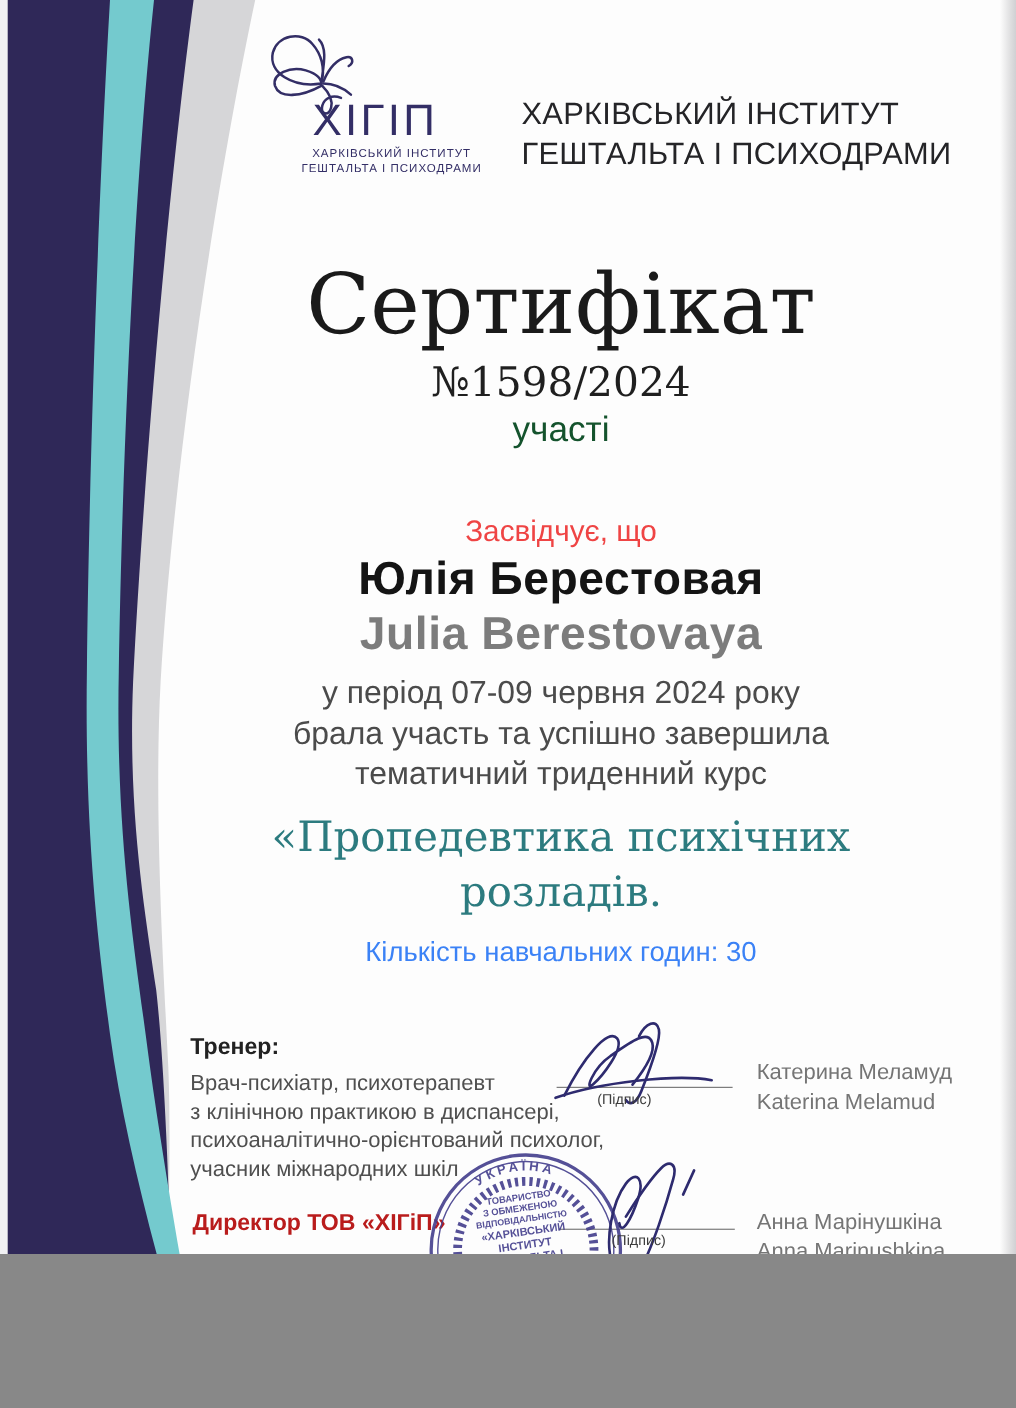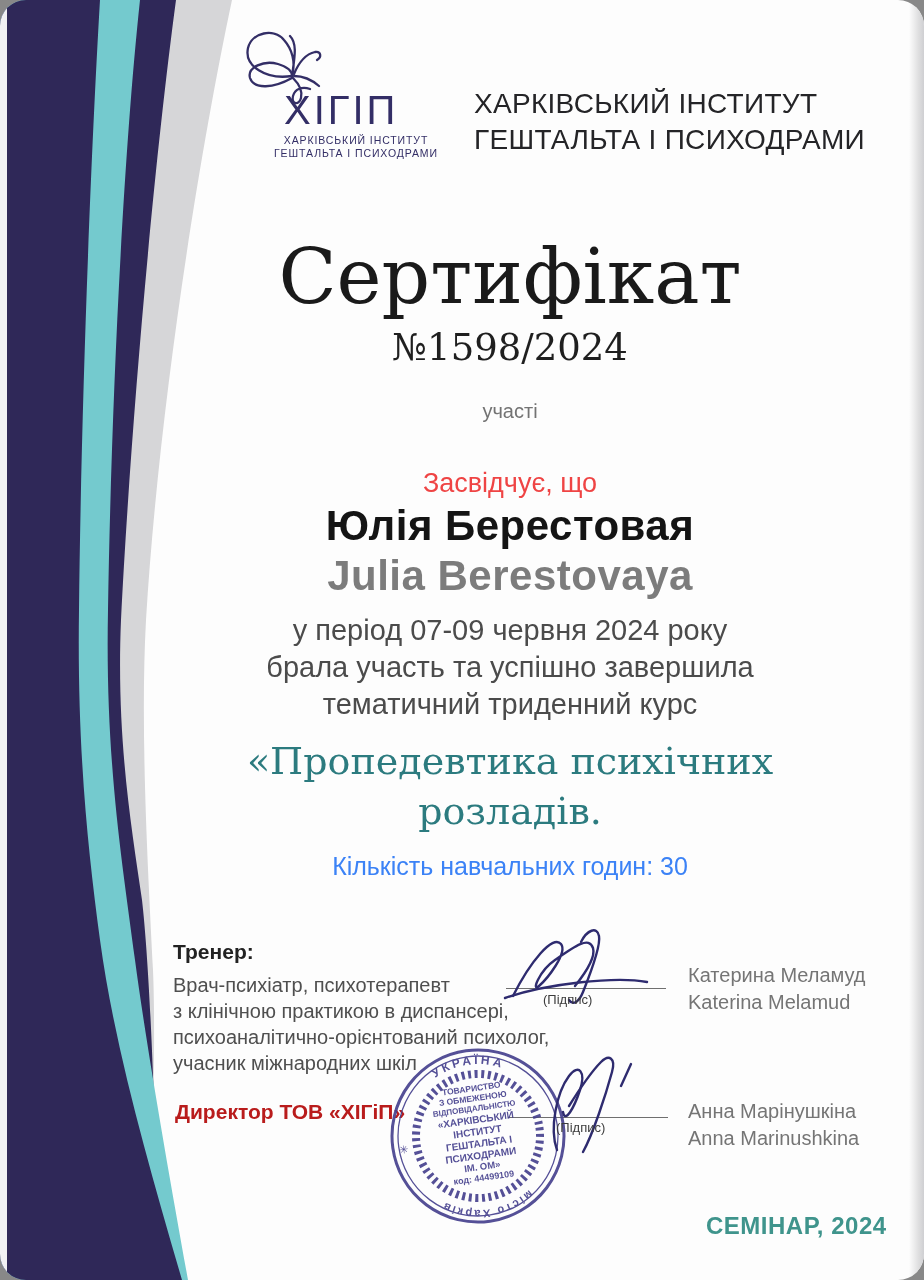--- a/index.html
+++ b/index.html
@@ -1,34 +1,34 @@
 <!DOCTYPE html>
 <html><head>
 <meta charset="utf-8">
 <style>
   html,body{margin:0;padding:0;background:#888;}
-  .page{position:relative;width:924px;height:1280px;background:#fdfdfd;overflow:hidden;
-        font-family:"Liberation Sans",sans-serif;border-radius:26px;}
+  .page{position:relative;width:924px;height:1140px;background:#fdfdfd;overflow:hidden;
+        font-family:"Liberation Sans",sans-serif;}
   .abs{position:absolute;}
   
   .band-svg{position:absolute;left:0;top:0;width:924px;height:1280px;}
   .photo-edge-left{position:absolute;left:0;top:0;width:7px;height:1280px;background:#f1f1f3;}
   .photo-edge-right{position:absolute;right:0;top:0;width:15px;height:1280px;
         background:linear-gradient(to right,rgba(250,250,250,0),#dededf 65%,#cfcfd2);}
   
   .logo-word{left:284px;top:88px;font-size:40px;letter-spacing:3px;color:#332e66;font-weight:400;}
   .logo-sub{left:238px;top:134px;width:236px;text-align:center;font-size:10.5px;line-height:13px;
         letter-spacing:0.9px;color:#332e66;}
   
   .inst-head{left:474px;top:86px;font-size:28px;line-height:36px;color:#242427;letter-spacing:0.3px;}
   
   .col{left:152px;width:716px;text-align:center;}
   .cert-title{top:232px;font-family:"DejaVu Serif",serif;font-size:76px;color:#1a1a1a;}
   .cert-num{top:326px;font-family:"DejaVu Serif",serif;font-size:37px;color:#1f1f1f;}
-  .cert-type{top:400px;font-size:20px;color:#737373;}
+  .cert-type{top:372px;font-size:32px;color:#14532d;}
   .certifies{top:468px;font-size:27px;color:#ef4444;}
   .name-uk{top:502px;font-size:42px;font-weight:700;color:#141414;letter-spacing:0.5px;}
   .name-en{top:552px;font-size:42px;font-weight:700;color:#7c7c7c;letter-spacing:0.5px;text-align:center;}
   .period{top:612px;font-size:29px;line-height:37px;color:#4b4b4b;}
   .course{top:736px;font-family:"DejaVu Serif",serif;font-size:38px;line-height:50px;color:#2c7b7f;}
   .hours{top:852px;font-size:25px;color:#3b82f6;}
   
   .trainer-label{left:173px;top:940px;font-size:21px;font-weight:700;color:#222;}
   .trainer-bio{left:173px;top:972px;font-size:20px;line-height:26px;color:#4f4f4f;text-align:left;}
   .director-label{left:175px;top:1100px;font-size:21px;font-weight:700;color:#b91c1c;}

